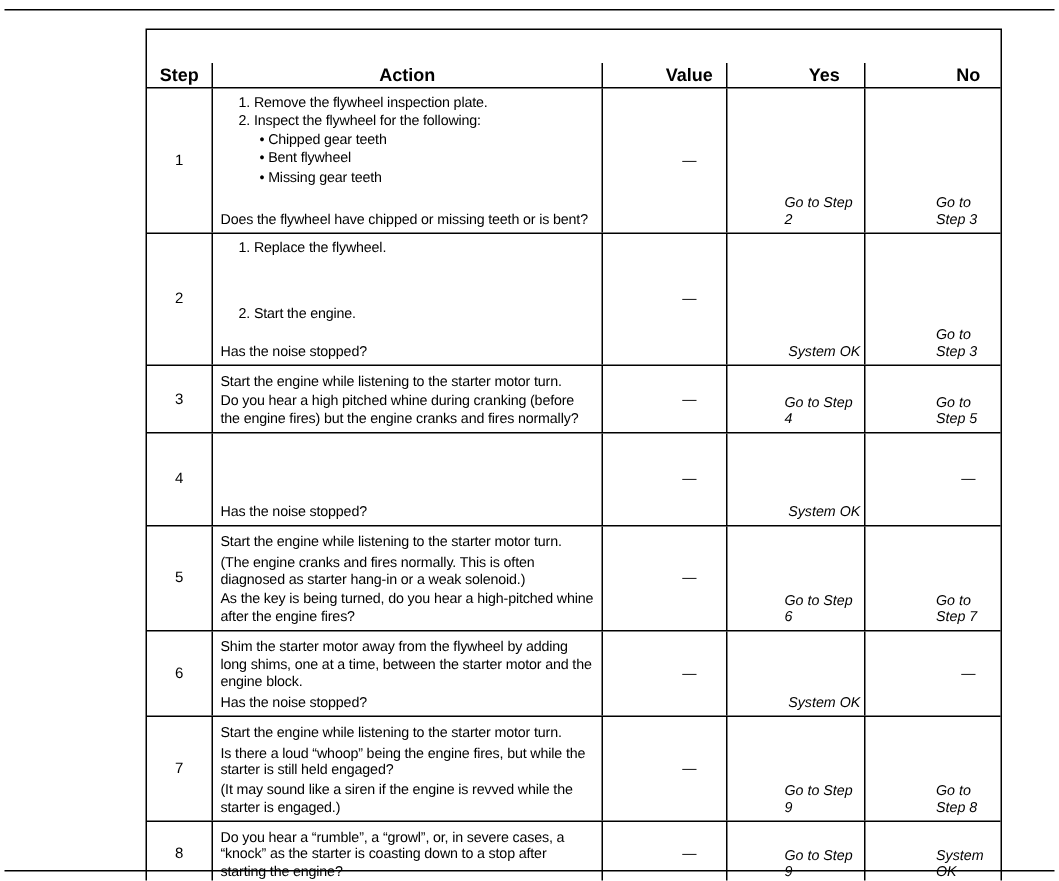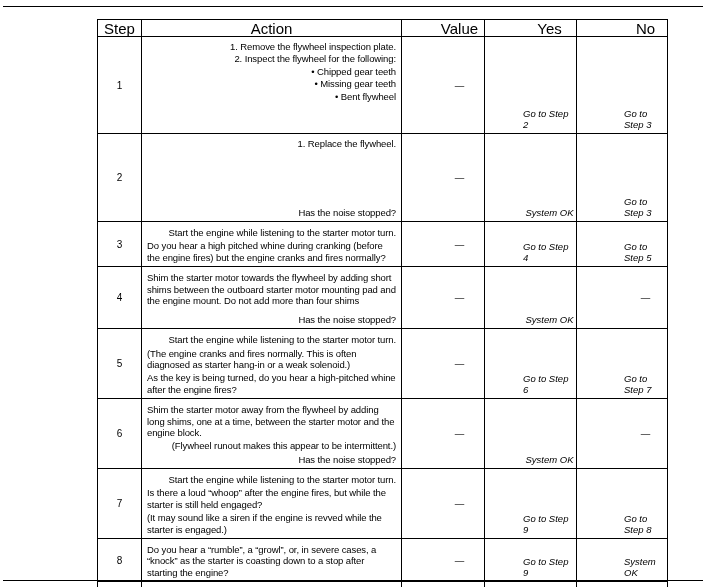--- a/index.html
+++ b/index.html
@@ -13,33 +13,34 @@
   .rule-top { top:6px; }
   .rule-bottom { top:580px; }
 
   .tbl {
     position:absolute; left:97px; top:19px; width:571px;
     border:1.5px solid #000; box-sizing:border-box;
     background:#fff;
   }
   .tr { display:flex; border-top:1px solid #000; }
   .tr:first-child { border-top:none; }
-  .td { border-left:1px solid #000; box-sizing:border-box;align-items:flex-end; }
+  .td { border-left:1px solid #000; box-sizing:border-box; }
   .td:first-child { border-left:none; }
 
   .c-step   { flex:0 0 43px; }
   .c-action { flex:1 1 auto; min-width:0; }
   .c-value  { flex:0 0 83px;padding-left:33px; }
   .c-yes    { flex:0 0 92px;padding-left:38px; }
   .c-no     { flex:0 0 91px;padding-left:47px; }
 
   .th {
-    font-weight:normal; font-size:15px;
+    font-weight:bold; font-size:12px;
     display:flex; align-items:center; justify-content:center;
     height:16px;
+    margin-top:22px;
   }
 
   .step-body {
     display:flex; align-items:center; justify-content:center;
     font-size:10px;
   }
   .action-body {
     padding:3px 5px 3px 5px;
     display:flex; flex-direction:column;
     font-size:9.5px; line-height:1.2; letter-spacing:-0.1px;
@@ -72,52 +73,53 @@
         <div class="td th c-value">Value</div>
         <div class="td th c-yes">Yes</div>
         <div class="td th c-no">No</div>
       </div>
       <div class="tr" style="min-height: 96px;">
         <div class="td c-step step-body">1</div>
         <div class="td c-action action-body">
           <div class="line-num">1. Remove the flywheel inspection plate.</div>
           <div class="line-num">2. Inspect the flywheel for the following:</div>
           <div class="line-bullet">• Chipped gear teeth</div>
+          <div class="line-bullet">• Bent flywheel</div>
           <div class="line-bullet">• Missing gear teeth</div>
-          <div class="line-bullet">• Bent flywheel</div>
+          <div class="line-para line-bottom">Does the flywheel have chipped or missing teeth or is bent?</div>
         </div>
         <div class="td c-value vcell">—</div>
         <div class="td c-yes bcell">Go to Step 2</div>
         <div class="td c-no bcell">Go to Step 3</div>
       </div>
       <div class="tr" style="min-height: 87px;">
         <div class="td c-step step-body">2</div>
         <div class="td c-action action-body">
           <div class="line-num">1. Replace the flywheel.</div>
           <div class="sp" style="height: 32px;"></div>
+          <div class="line-num">2. Start the engine.</div>
           <div class="line-para line-bottom">Has the noise stopped?</div>
         </div>
         <div class="td c-value vcell">—</div>
         <div class="td c-yes bcell">System OK</div>
         <div class="td c-no bcell">Go to Step 3</div>
       </div>
       <div class="tr" style="min-height: 44px;">
         <div class="td c-step step-body">3</div>
         <div class="td c-action action-body">
           <div class="line-para">Start the engine while listening to the starter motor turn.</div>
           <div class="line-para line-bottom">Do you hear a high pitched whine during cranking (before the engine fires) but the engine cranks and fires normally?</div>
         </div>
         <div class="td c-value vcell">—</div>
         <div class="td c-yes bcell">Go to Step 4</div>
         <div class="td c-no bcell">Go to Step 5</div>
       </div>
       <div class="tr" style="min-height: 61px;">
         <div class="td c-step step-body">4</div>
         <div class="td c-action action-body">
-          <div class="line-para">Shim the starter motor towards the flywheel by adding short shims between the outboard starter motor mounting pad and the engine mount. Do not add more than four shims</div>
           <div class="line-para line-bottom">Has the noise stopped?</div>
         </div>
         <div class="td c-value vcell">—</div>
         <div class="td c-yes bcell">System OK</div>
         <div class="td c-no vcell">—</div>
       </div>
       <div class="tr" style="min-height: 59px;">
         <div class="td c-step step-body">5</div>
         <div class="td c-action action-body">
           <div class="line-para">Start the engine while listening to the starter motor turn.</div>
@@ -125,32 +127,31 @@
           <div class="line-para">As the key is being turned, do you hear a high-pitched whine after the engine fires?</div>
         </div>
         <div class="td c-value vcell">—</div>
         <div class="td c-yes bcell">Go to Step 6</div>
         <div class="td c-no bcell">Go to Step 7</div>
       </div>
       <div class="tr" style="min-height: 56px;">
         <div class="td c-step step-body">6</div>
         <div class="td c-action action-body">
           <div class="line-para">Shim the starter motor away from the flywheel by adding long shims, one at a time, between the starter motor and the engine block.</div>
-          <div class="line-para">(Flywheel runout makes this appear to be intermittent.)</div>
           <div class="line-para line-bottom">Has the noise stopped?</div>
         </div>
         <div class="td c-value vcell">—</div>
         <div class="td c-yes bcell">System OK</div>
         <div class="td c-no vcell">—</div>
       </div>
       <div class="tr" style="min-height: 60px;">
         <div class="td c-step step-body">7</div>
         <div class="td c-action action-body">
           <div class="line-para">Start the engine while listening to the starter motor turn.</div>
-          <div class="line-para">Is there a loud “whoop” after the engine fires, but while the starter is still held engaged?</div>
+          <div class="line-para">Is there a loud “whoop” being the engine fires, but while the starter is still held engaged?</div>
           <div class="line-para">(It may sound like a siren if the engine is revved while the starter is engaged.)</div>
         </div>
         <div class="td c-value vcell">—</div>
         <div class="td c-yes bcell">Go to Step 9</div>
         <div class="td c-no bcell">Go to Step 8</div>
       </div>
       <div class="tr" style="min-height: 38px;">
         <div class="td c-step step-body">8</div>
         <div class="td c-action action-body">
           <div class="line-para">Do you hear a “rumble”, a “growl”, or, in severe cases, a “knock” as the starter is coasting down to a stop after starting the engine?</div>

